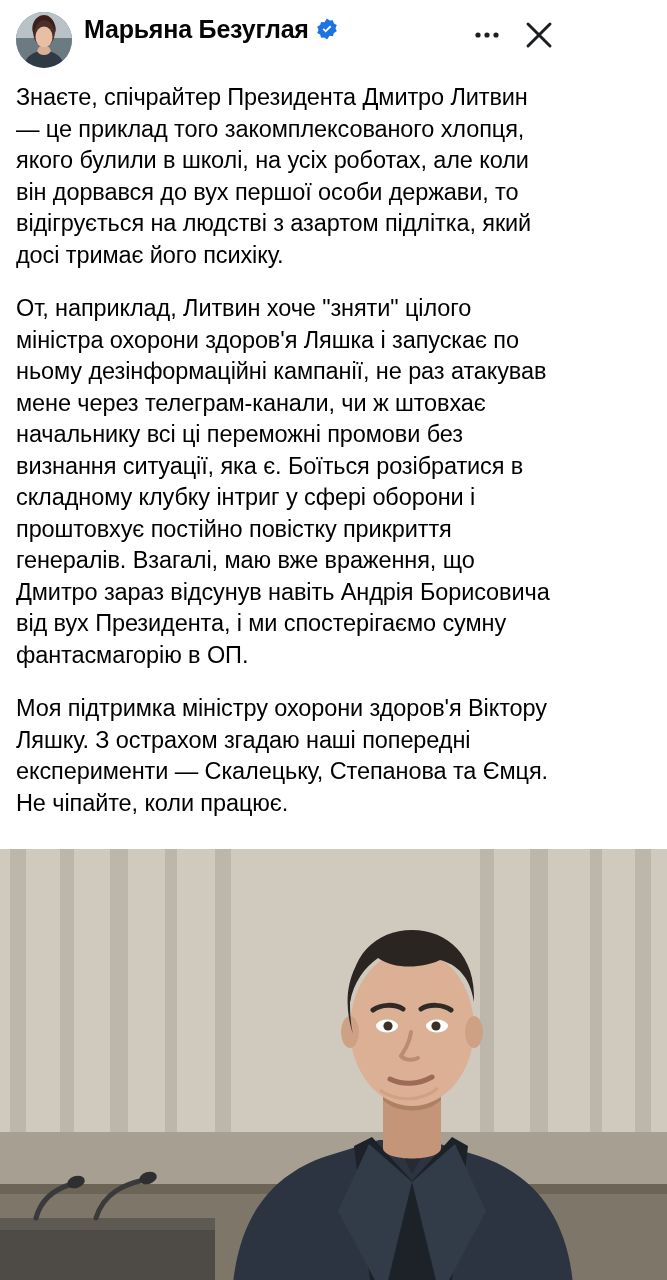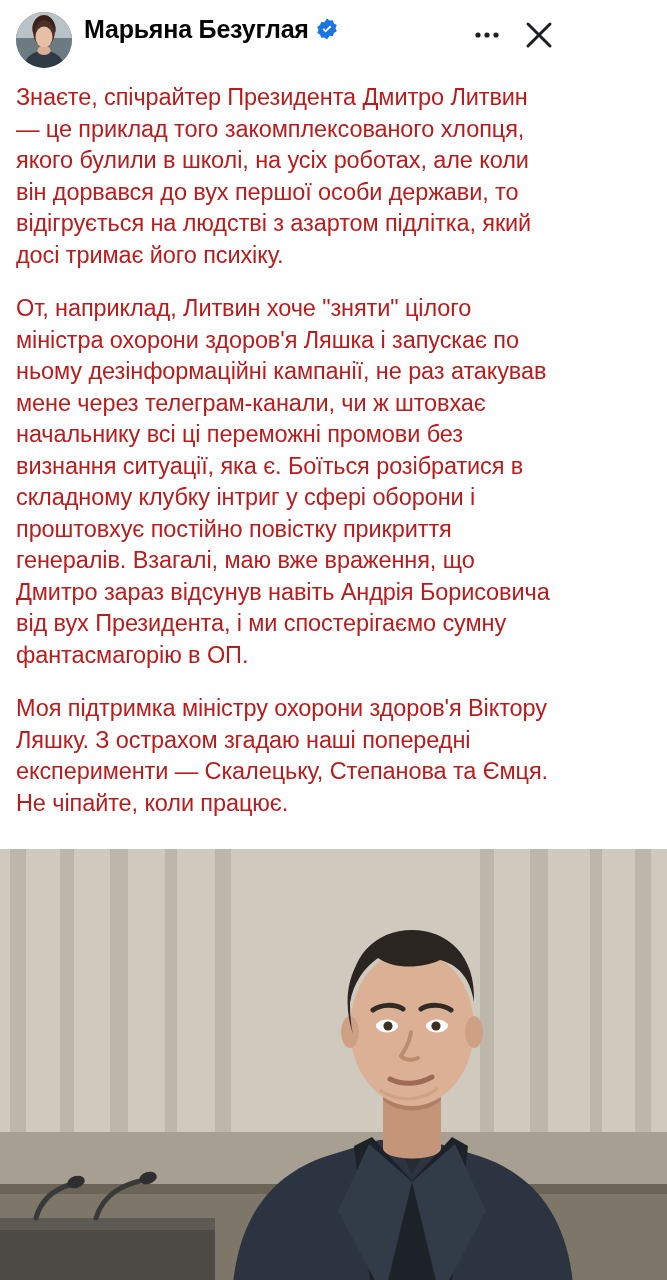--- a/index.html
+++ b/index.html
@@ -114,21 +114,21 @@
 
   
   .post-body {
     padding: 10px 16px 14px 16px;
     box-sizing: border-box;
   }
   .post-body p {
     margin: 0 0 22px 0;
     font-size: 23.5px;
     line-height: 31.5px;
-    color: #b91c1c;
+    color: #000000;
     letter-spacing: -0.1px;
     word-wrap: break-word;
   }
   .post-body p:last-child { margin-bottom: 16px; }
 
   
   .post-photo {
     flex: 1 1 auto;
     width: 667px;
     position: relative;

